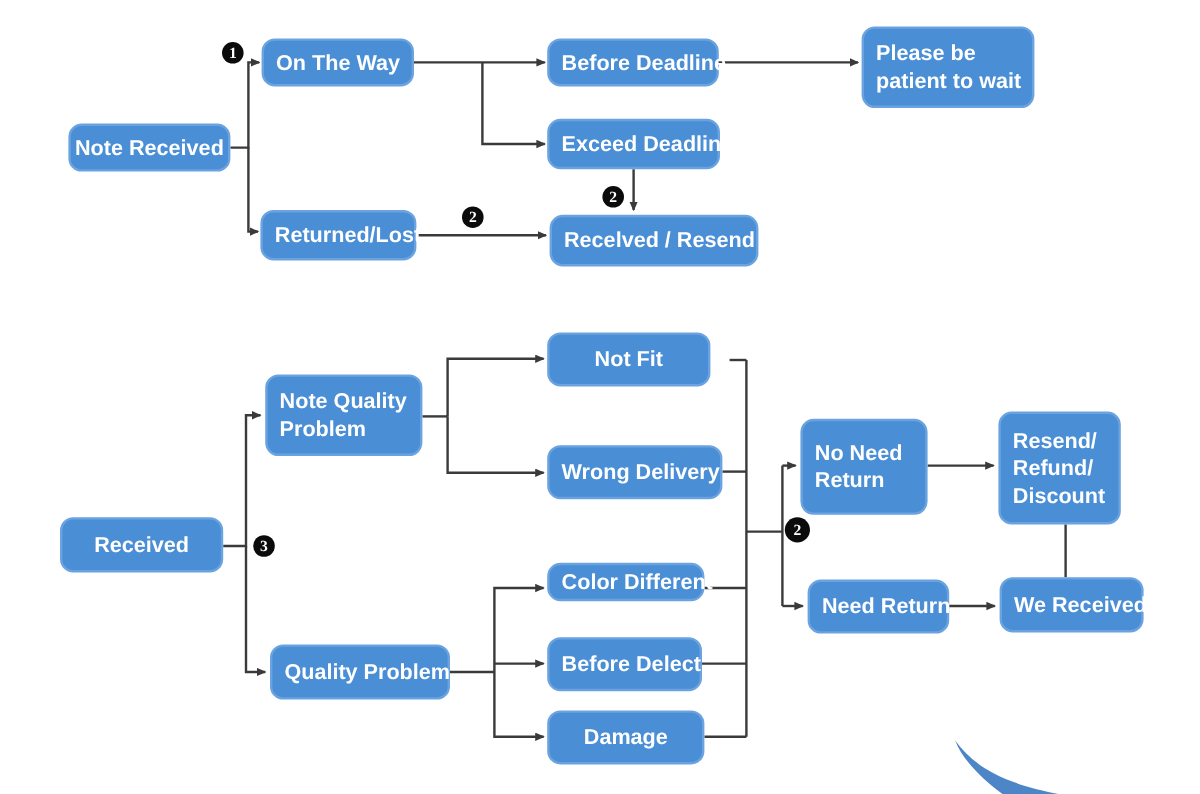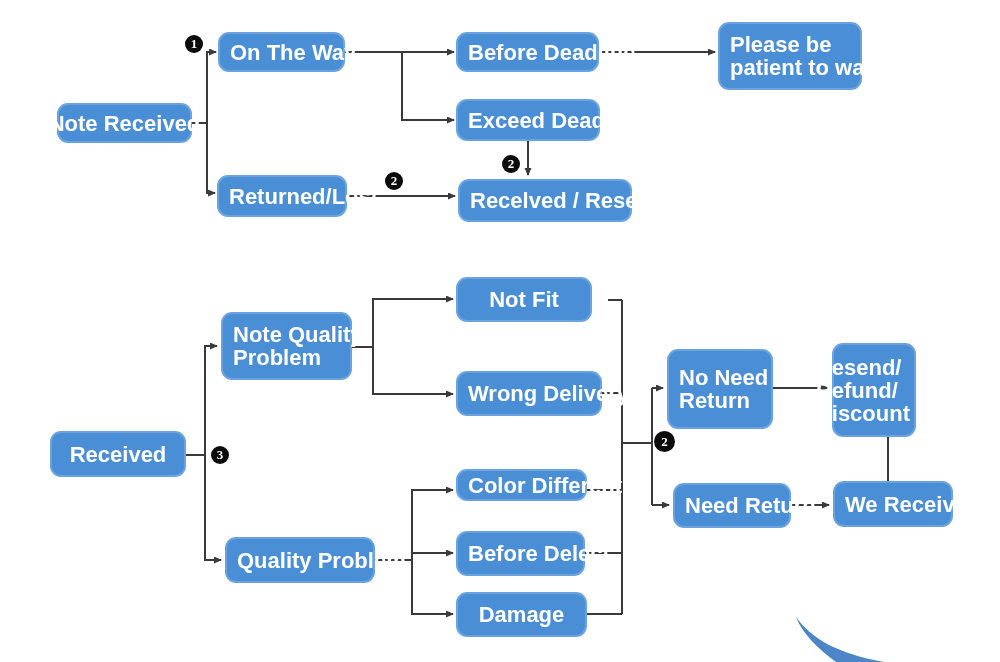--- a/index.html
+++ b/index.html
@@ -27,21 +27,21 @@
     stroke-width: 2;
   }
   .node {
     position: absolute;
     box-sizing: border-box;
     background: var(--node-fill, #4a8ed6);
     border: 2px solid var(--node-border, #6aa3e0);
     border-radius: 11px;
     color: var(--node-text, #ffffff);
     font-weight: bold;
-    font-size: 22px;
+    font-size: 18px;
     line-height: 23px;
     display: flex;
     align-items: center;
     justify-content: flex-start;
     padding: 0 4px 0 10px;
   }
   .node.center {
     justify-content: center;
     padding: 0 4px;
     text-align: right;
@@ -155,21 +155,21 @@
     <div class="node" style="left: 456px; top: 531px; width: 129px; height: 45px;">
       <span>Before Delect</span>
     </div>
     <div class="node center" style="left: 456px; top: 592px; width: 131px; height: 45px;">
       <span>Damage</span>
     </div>
     <div class="node" style="left: 667px; top: 349px; width: 106px; height: 80px;">
       <span>No Need
 Return</span>
     </div>
-    <div class="node" style="left: 832px; top: 343px; width: 84px; height: 94px; justify-content: flex-end;">
+    <div class="node" style="left: 832px; top: 343px; width: 102px; height: 94px;">
       <span>Resend/
 Refund/
 Discount</span>
     </div>
     <div class="node" style="left: 673px; top: 483px; width: 118px; height: 45px;">
       <span>Need Return</span>
     </div>
     <div class="node" style="left: 833px; top: 481px; width: 120px; height: 46px;">
       <span>We Received</span>
     </div>

